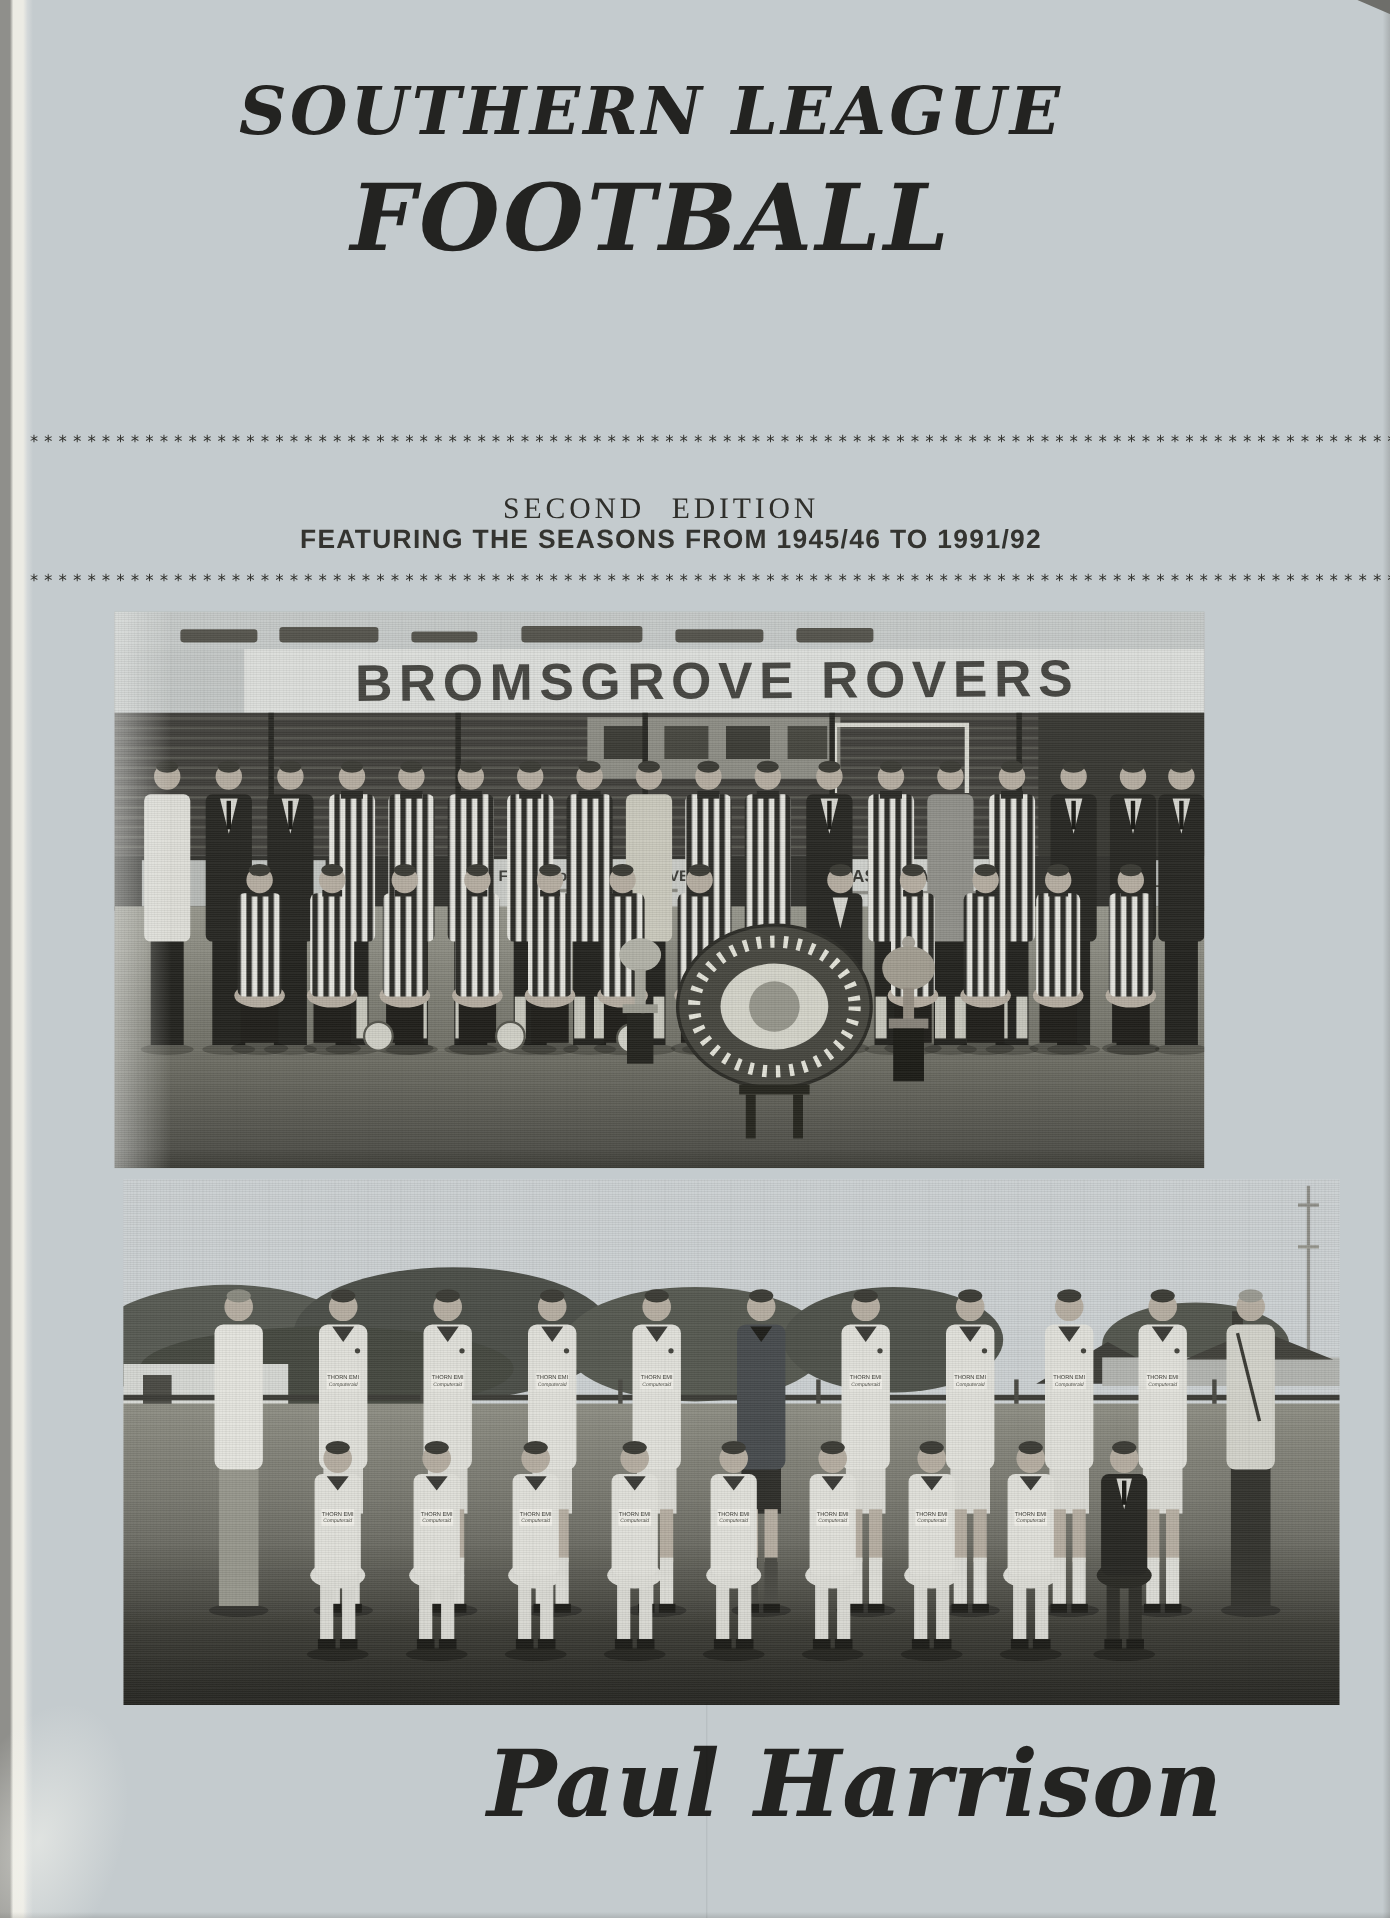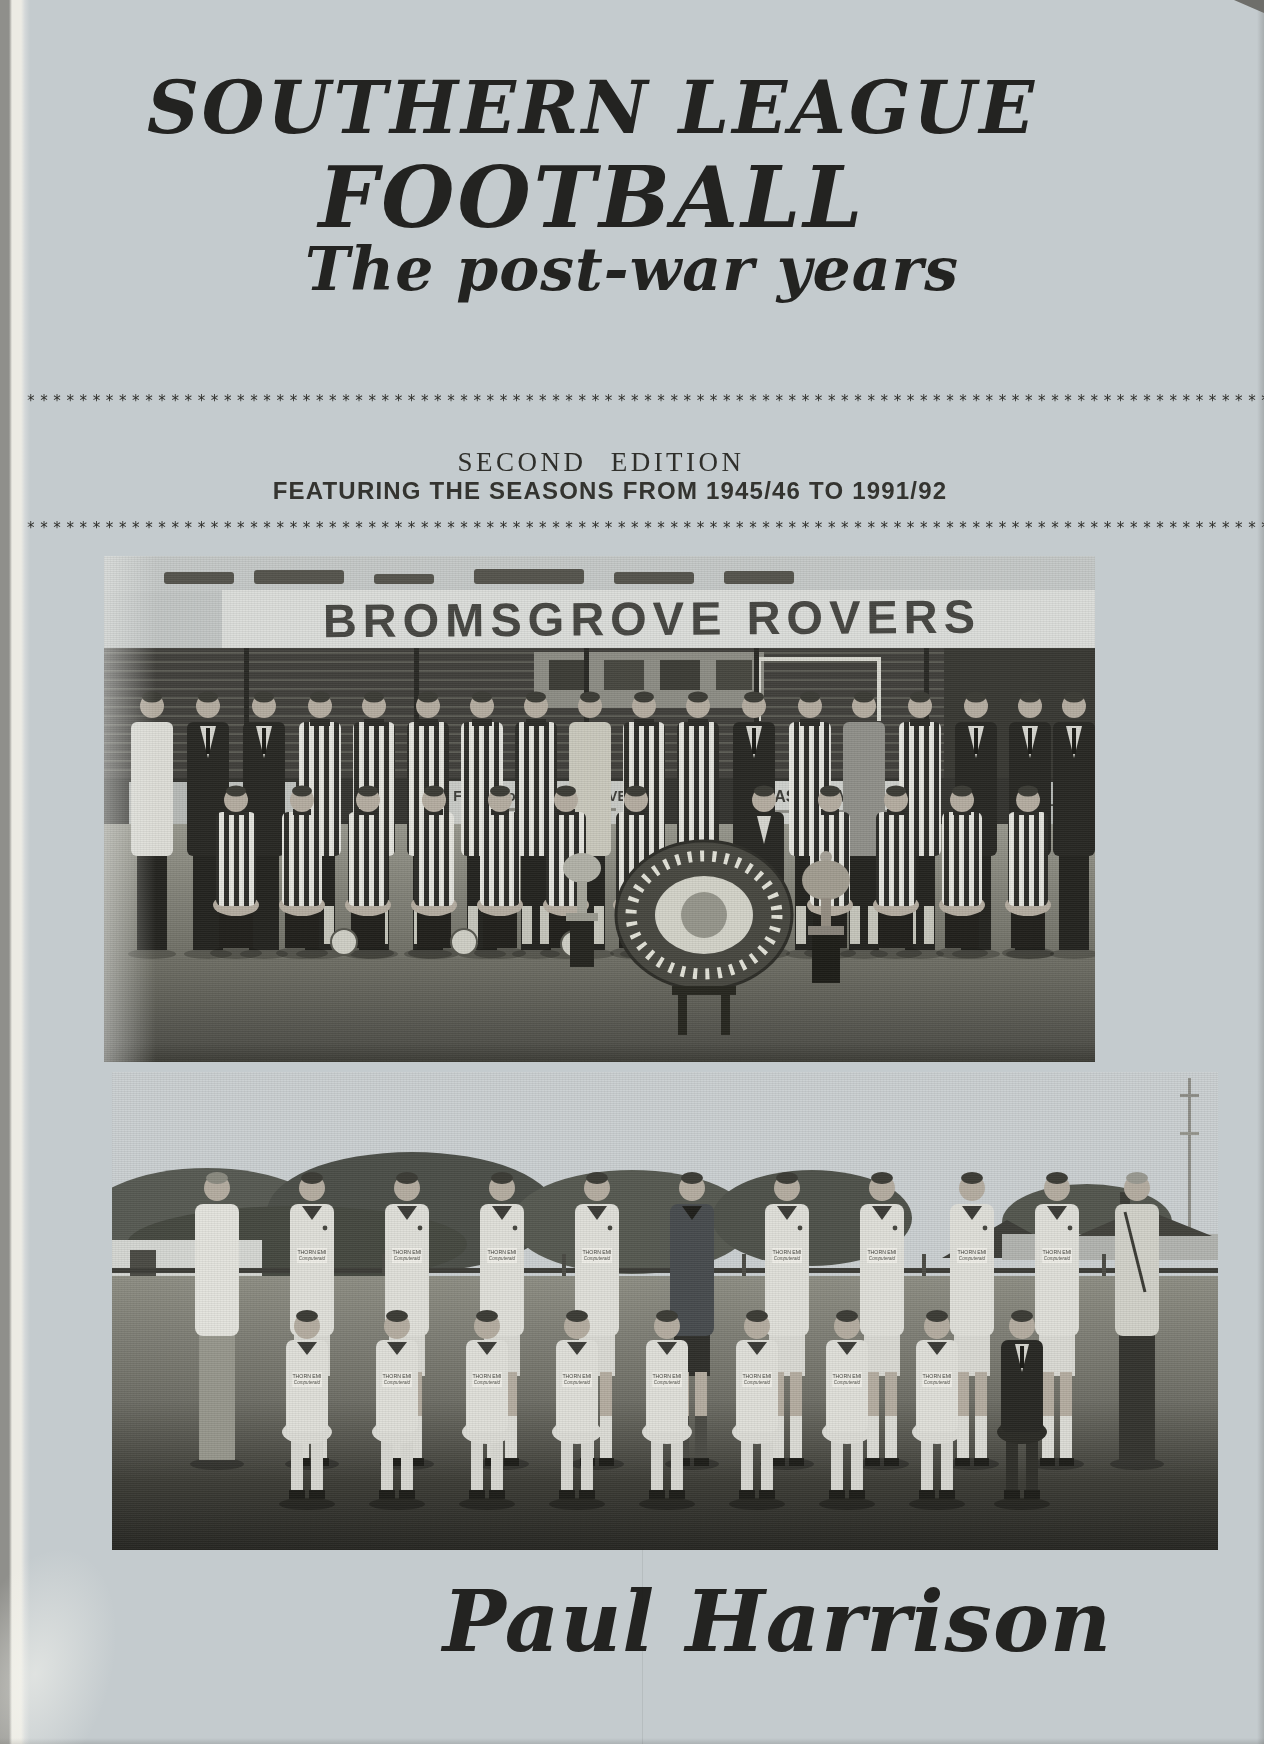--- a/index.html
+++ b/index.html
@@ -19,21 +19,21 @@
     border-top:13px solid #6e6e6a;border-left:30px solid transparent;}
   .curl{position:absolute;left:-40px;bottom:-60px;width:150px;height:260px;border-radius:50%;
     background:radial-gradient(closest-side,rgba(246,246,240,.55),rgba(246,246,240,0));transform:rotate(18deg);}
   .crease{position:absolute;left:642px;top:1548px;width:1px;height:196px;background:rgba(30,30,26,.08);}
 
   .title-l1,.title-l2{
     position:absolute;left:0;width:1184px;text-align:center;margin:0;
     font-family:"DejaVu Serif",serif;font-style:italic;font-weight:bold;
     color:#232321;line-height:1;letter-spacing:3px;
   }
-  .title-l1{top:72px;font-size:72px;}
+  .title-l1{top:72px;font-size:60px;}
   .title-l2{top:156px;font-size:84px;}
   .subtitle{
     position:absolute;left:40px;width:1184px;top:234px;text-align:center;
     font-family:"DejaVu Serif",serif;font-style:italic;font-weight:bold;
     font-size:60px;color:#232321;letter-spacing:1px;
   }
   .stars{
     position:absolute;left:0;width:1264px;height:17px;overflow:hidden;white-space:nowrap;
     font-family:"DejaVu Sans Mono",monospace;font-size:15px;line-height:15px;
     letter-spacing:4.1px;color:#2d2d29;
@@ -66,21 +66,20 @@
     font-size:84px;color:#232321;letter-spacing:1px;
   }
 </style>
 </head>
 <body>
 
 <div class="cover">
 
   <h1 class="title-l1">SOUTHERN LEAGUE</h1>
   <h1 class="title-l2">FOOTBALL</h1>
-  <div class="subtitle">The post-war years</div>
 
   <div class="stars stars-top">**************************************************************************************************************</div>
   <div class="edition">SECOND  EDITION</div>
   <div class="featuring">FEATURING THE SEASONS FROM 1945/46 TO 1991/92</div>
   <div class="stars stars-bottom">**************************************************************************************************************</div>
 
   <div class="photo photo-top">
     <svg id="photo1" viewBox="0 0 991 506" preserveAspectRatio="none">
       <defs>
         <pattern id="stripePat" width="10" height="10" patternUnits="userSpaceOnUse">

